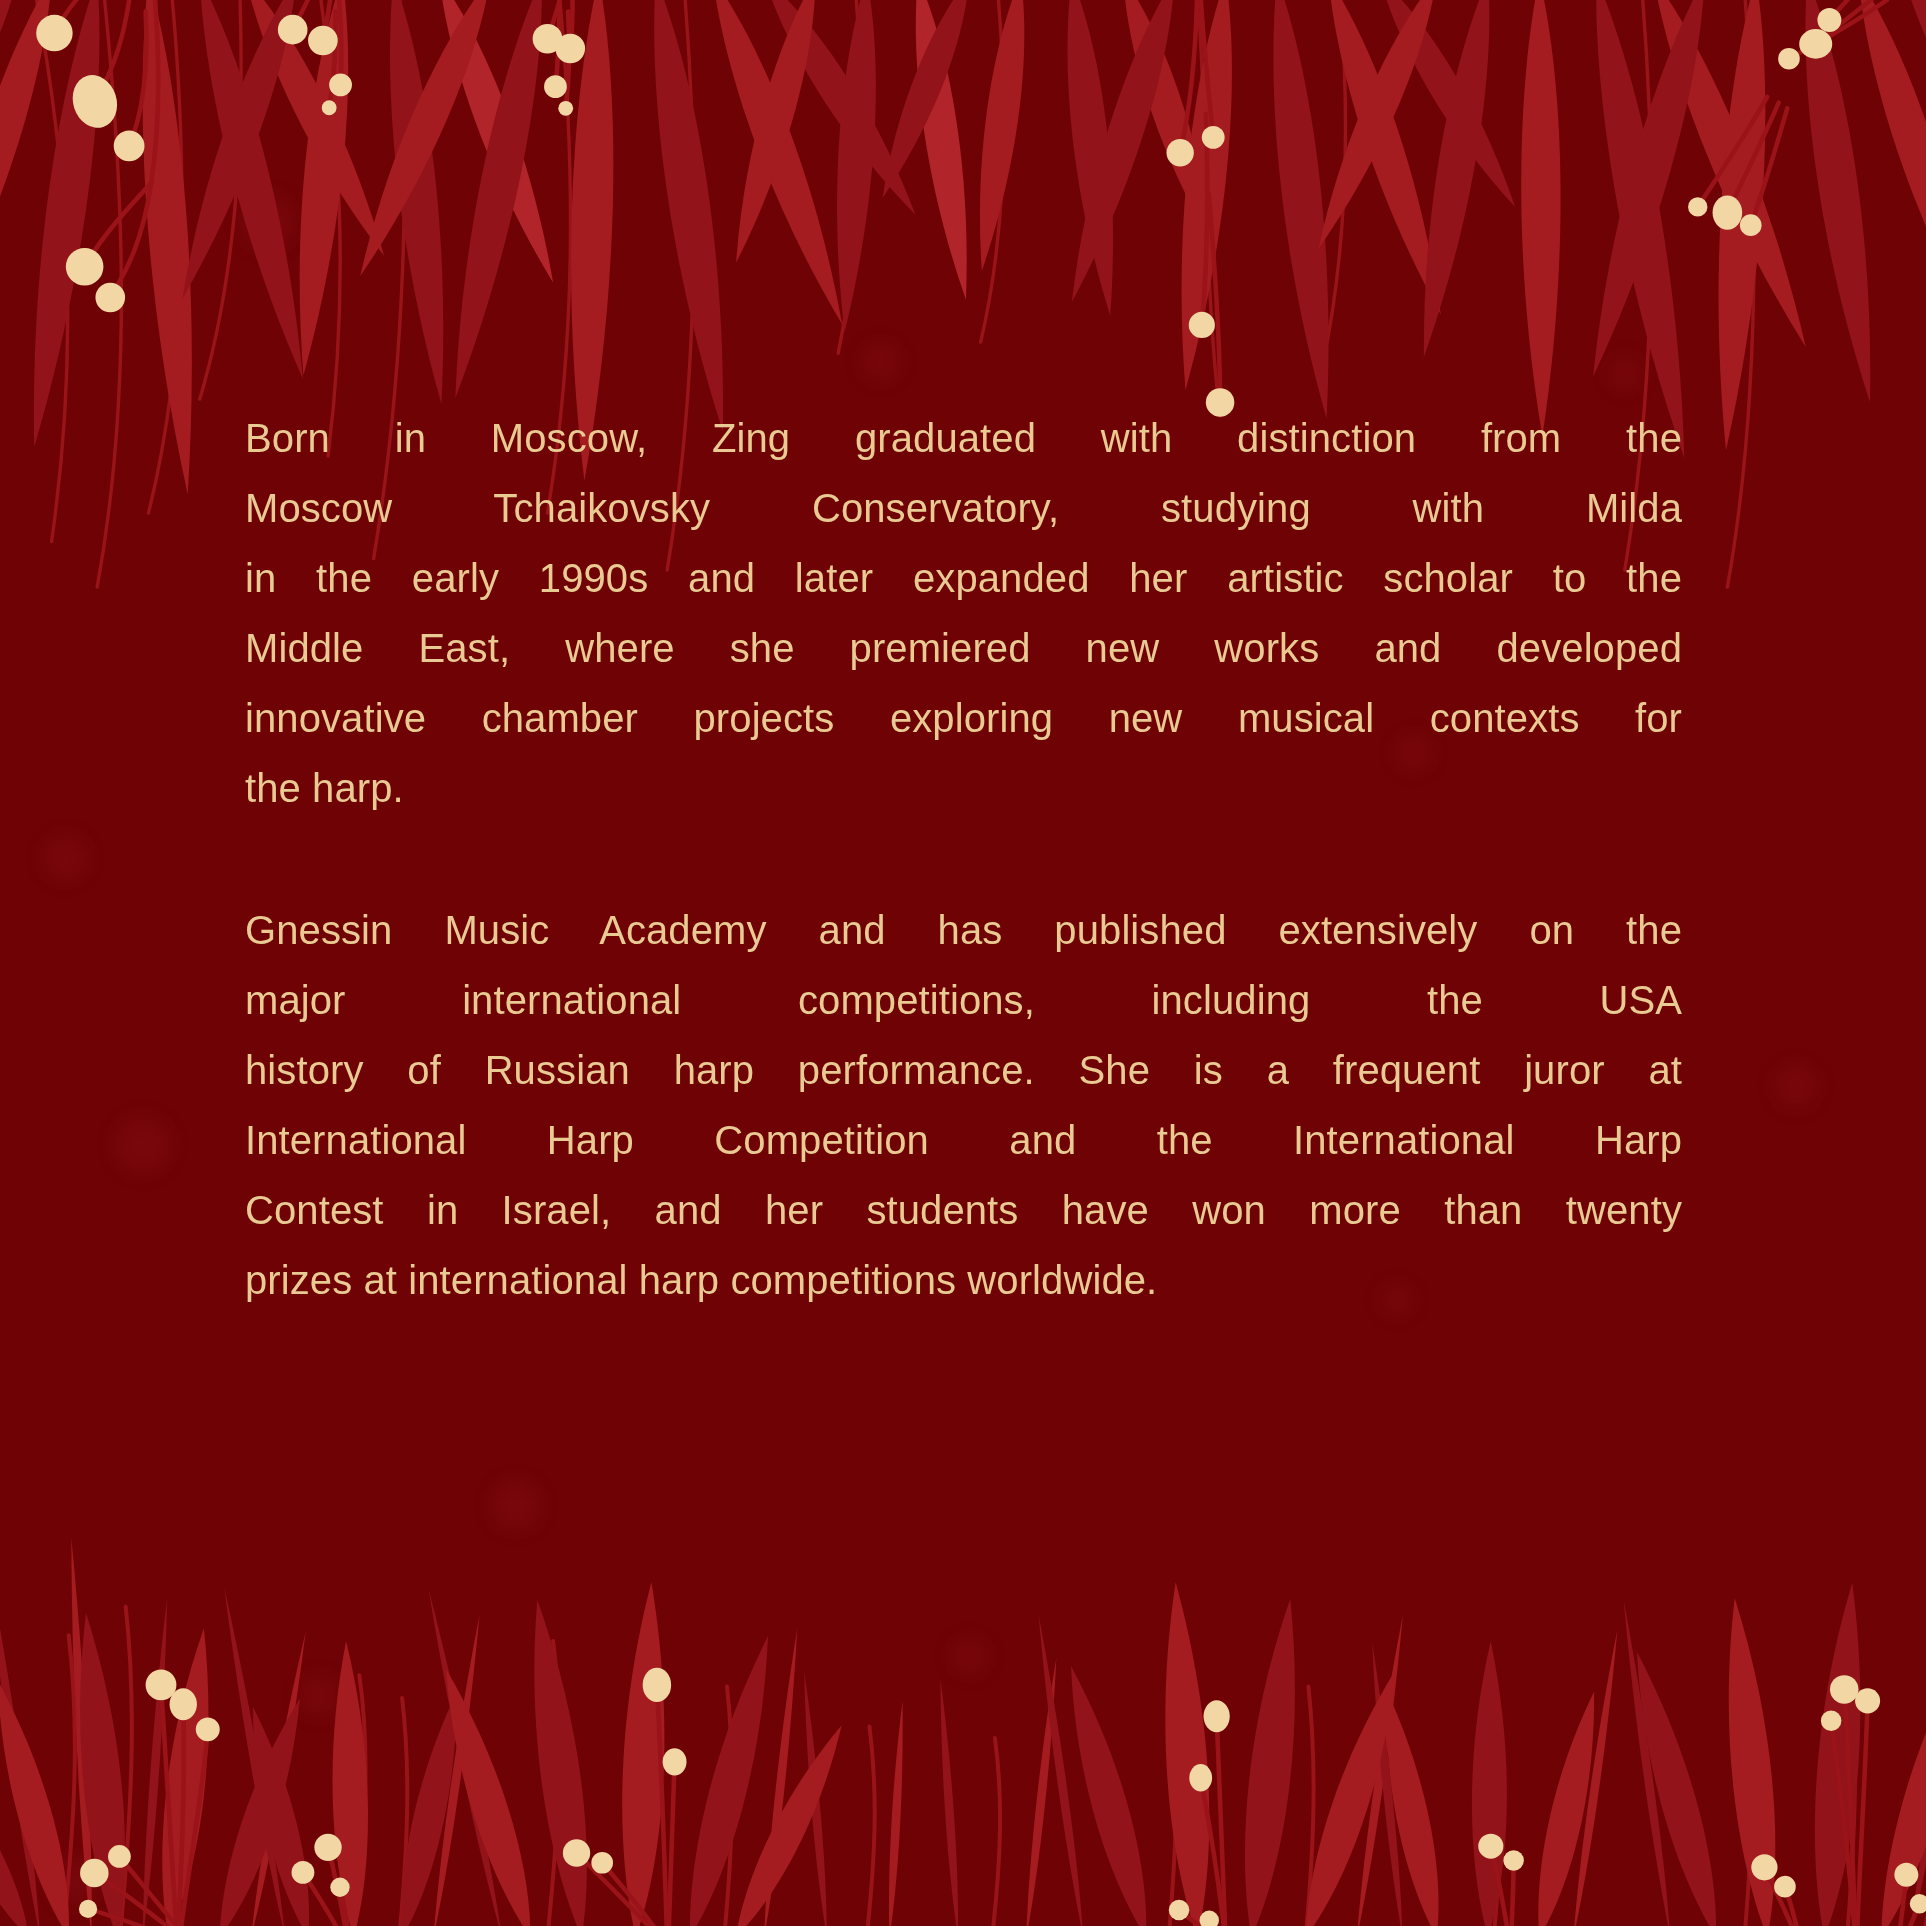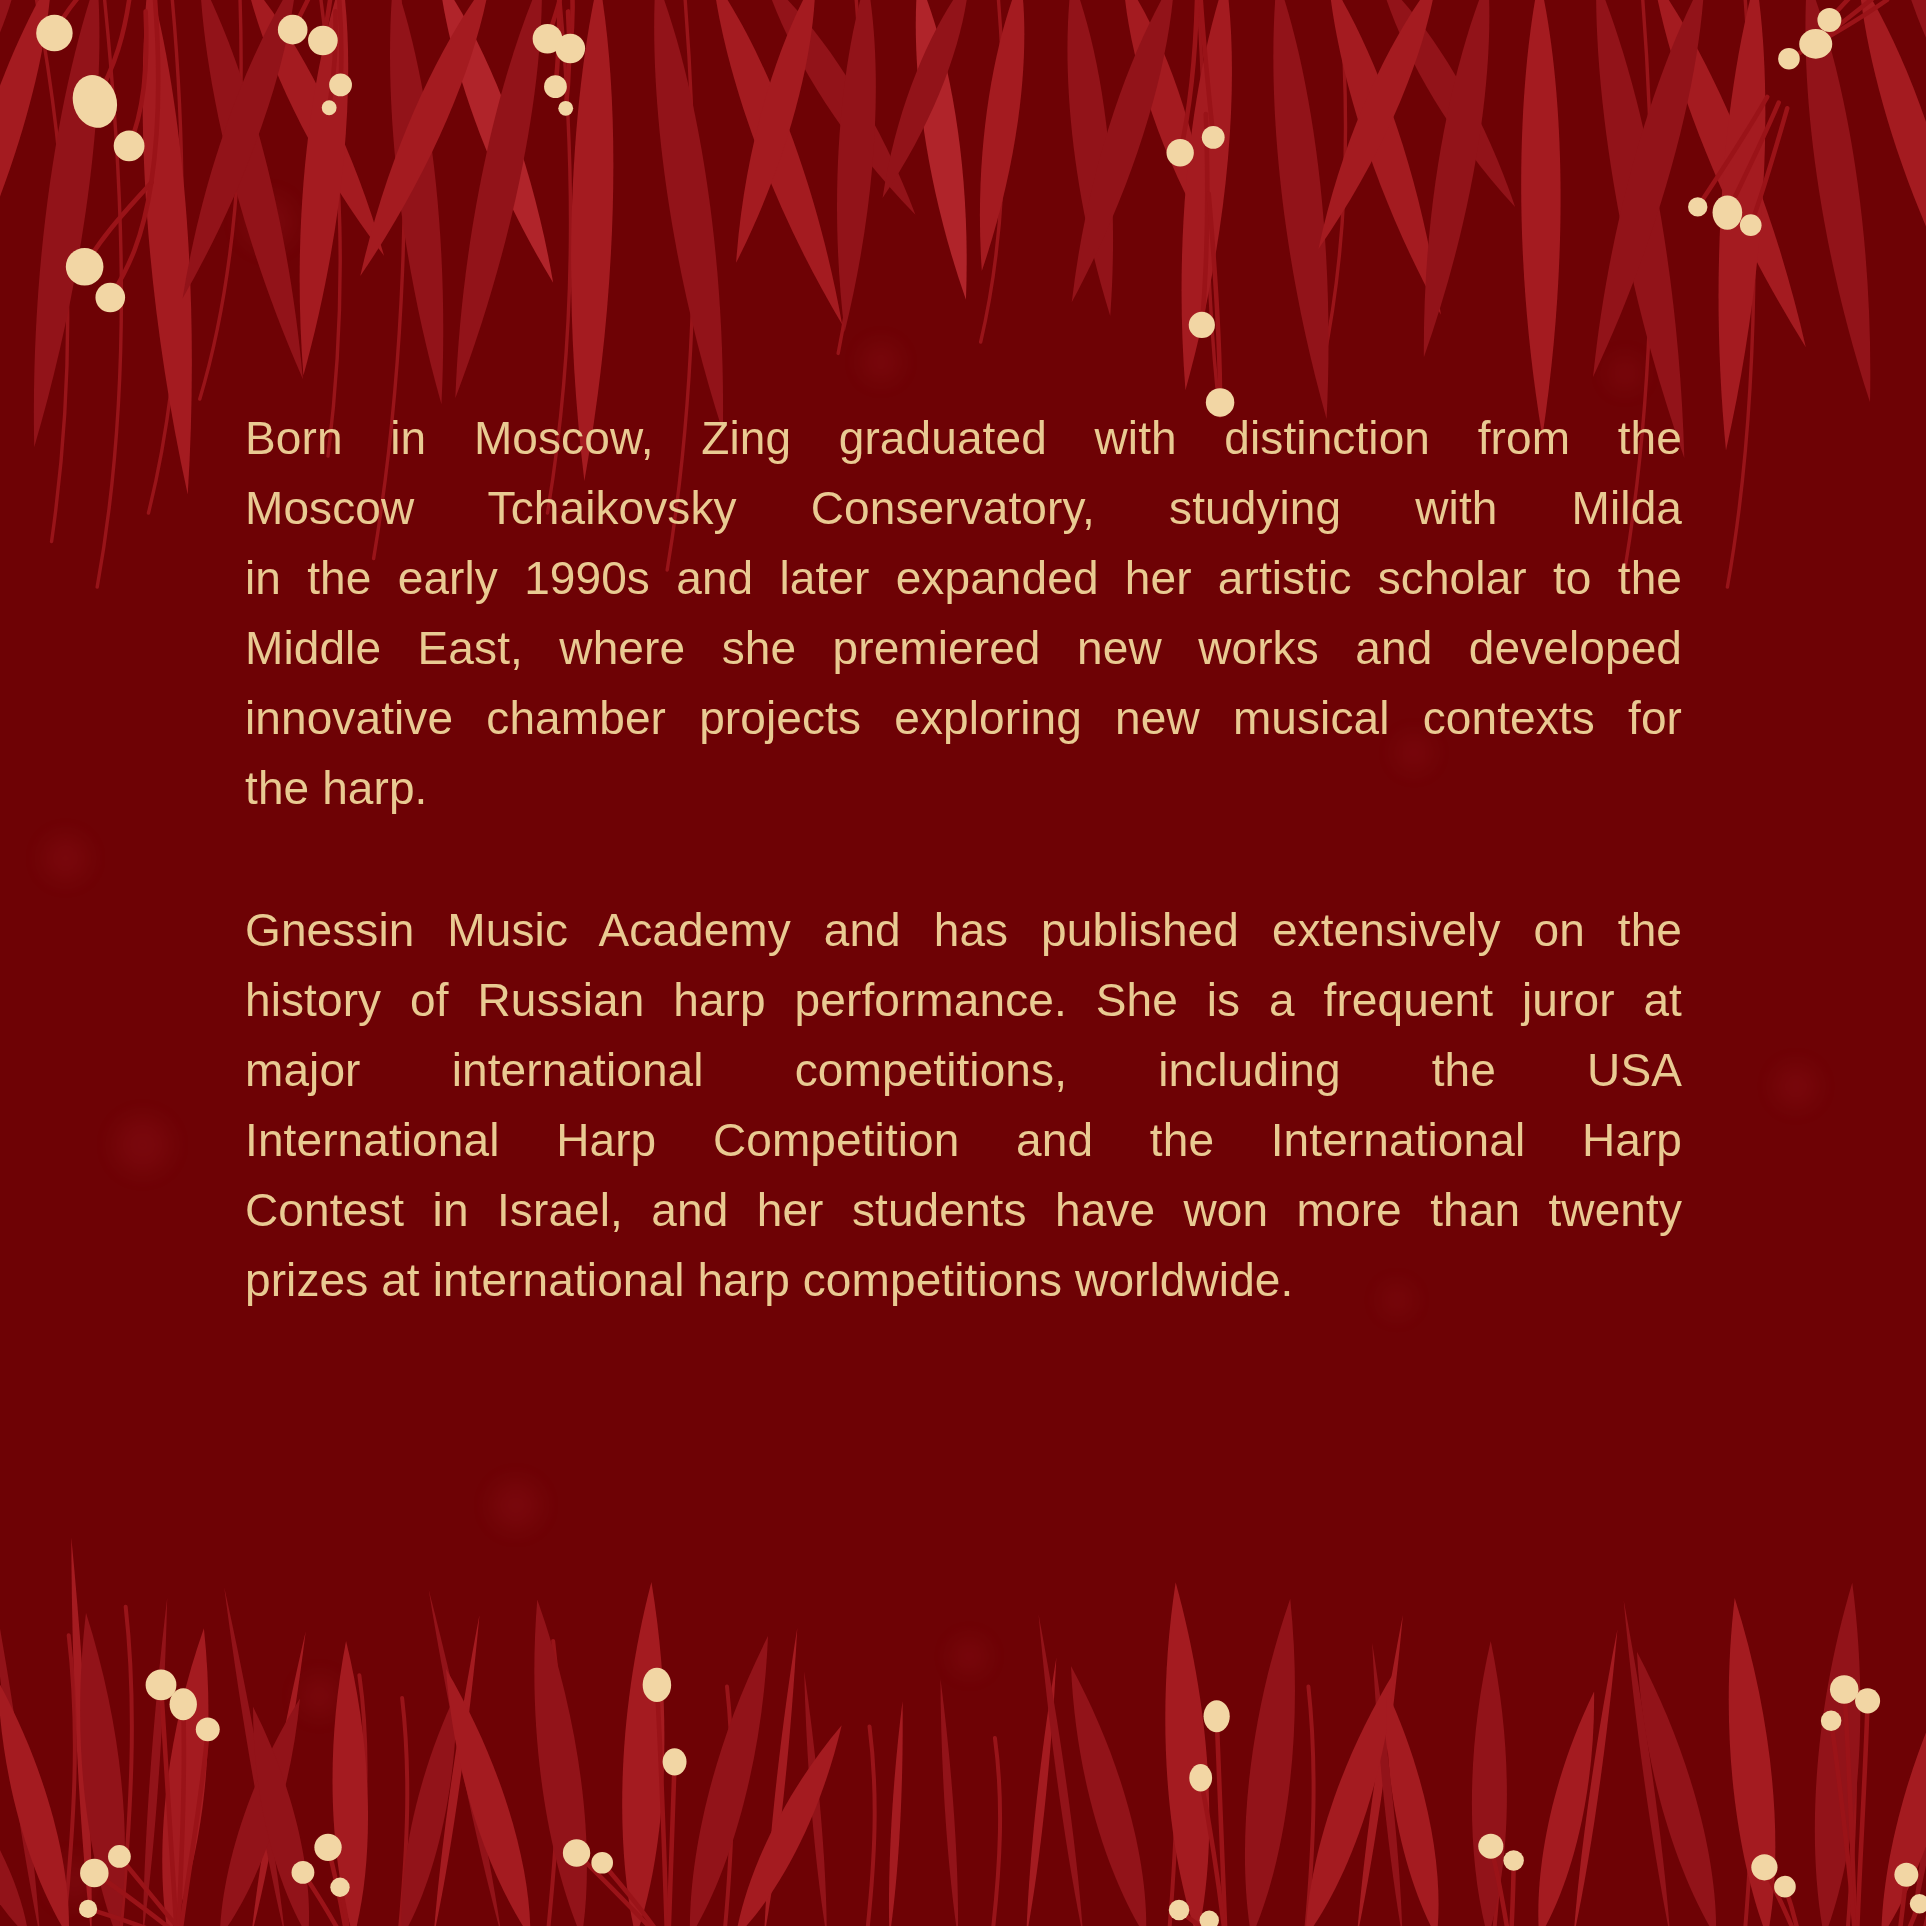--- a/index.html
+++ b/index.html
@@ -26,21 +26,21 @@
   .deco.top{top:0;height:627px;}
   .deco.bottom{bottom:0;height:399px;}
   .deco.bokeh-layer{top:0;height:1926px;}
   .bio{
     position:absolute;
     left:245px;top:403px;
     width:1437px;
     color:var(--text);
   }
   .bio .line{
-    font-size:46px;
+    font-size:40px;
     line-height:70px;
     text-align:justify;
     text-align-last:justify;
     white-space:normal;
     letter-spacing:0.1px;
   }
   .bio .line.last{text-align-last:left;}
   .paragraph + .paragraph{margin-top:72px;}
 </style>
 </head>
@@ -322,22 +322,22 @@
     <div class="paragraph">
       <div class="line">Born in Moscow, Zing graduated with distinction from the</div>
       <div class="line">Moscow Tchaikovsky Conservatory, studying with Milda</div>
       <div class="line">in the early 1990s and later expanded her artistic scholar to the</div>
       <div class="line">Middle East, where she premiered new works and developed</div>
       <div class="line">innovative chamber projects exploring new musical contexts for</div>
       <div class="line last">the harp.</div>
     </div>
     <div class="paragraph">
       <div class="line">Gnessin Music Academy and has published extensively on the</div>
+      <div class="line">major international competitions, including the USA</div>
       <div class="line">history of Russian harp performance. She is a frequent juror at</div>
-      <div class="line">major international competitions, including the USA</div>
       <div class="line">International Harp Competition and the International Harp</div>
       <div class="line">Contest in Israel, and her students have won more than twenty</div>
       <div class="line last">prizes at international harp competitions worldwide.</div>
     </div>
   </div>
 
 </div>
 
 
 </body></html>

